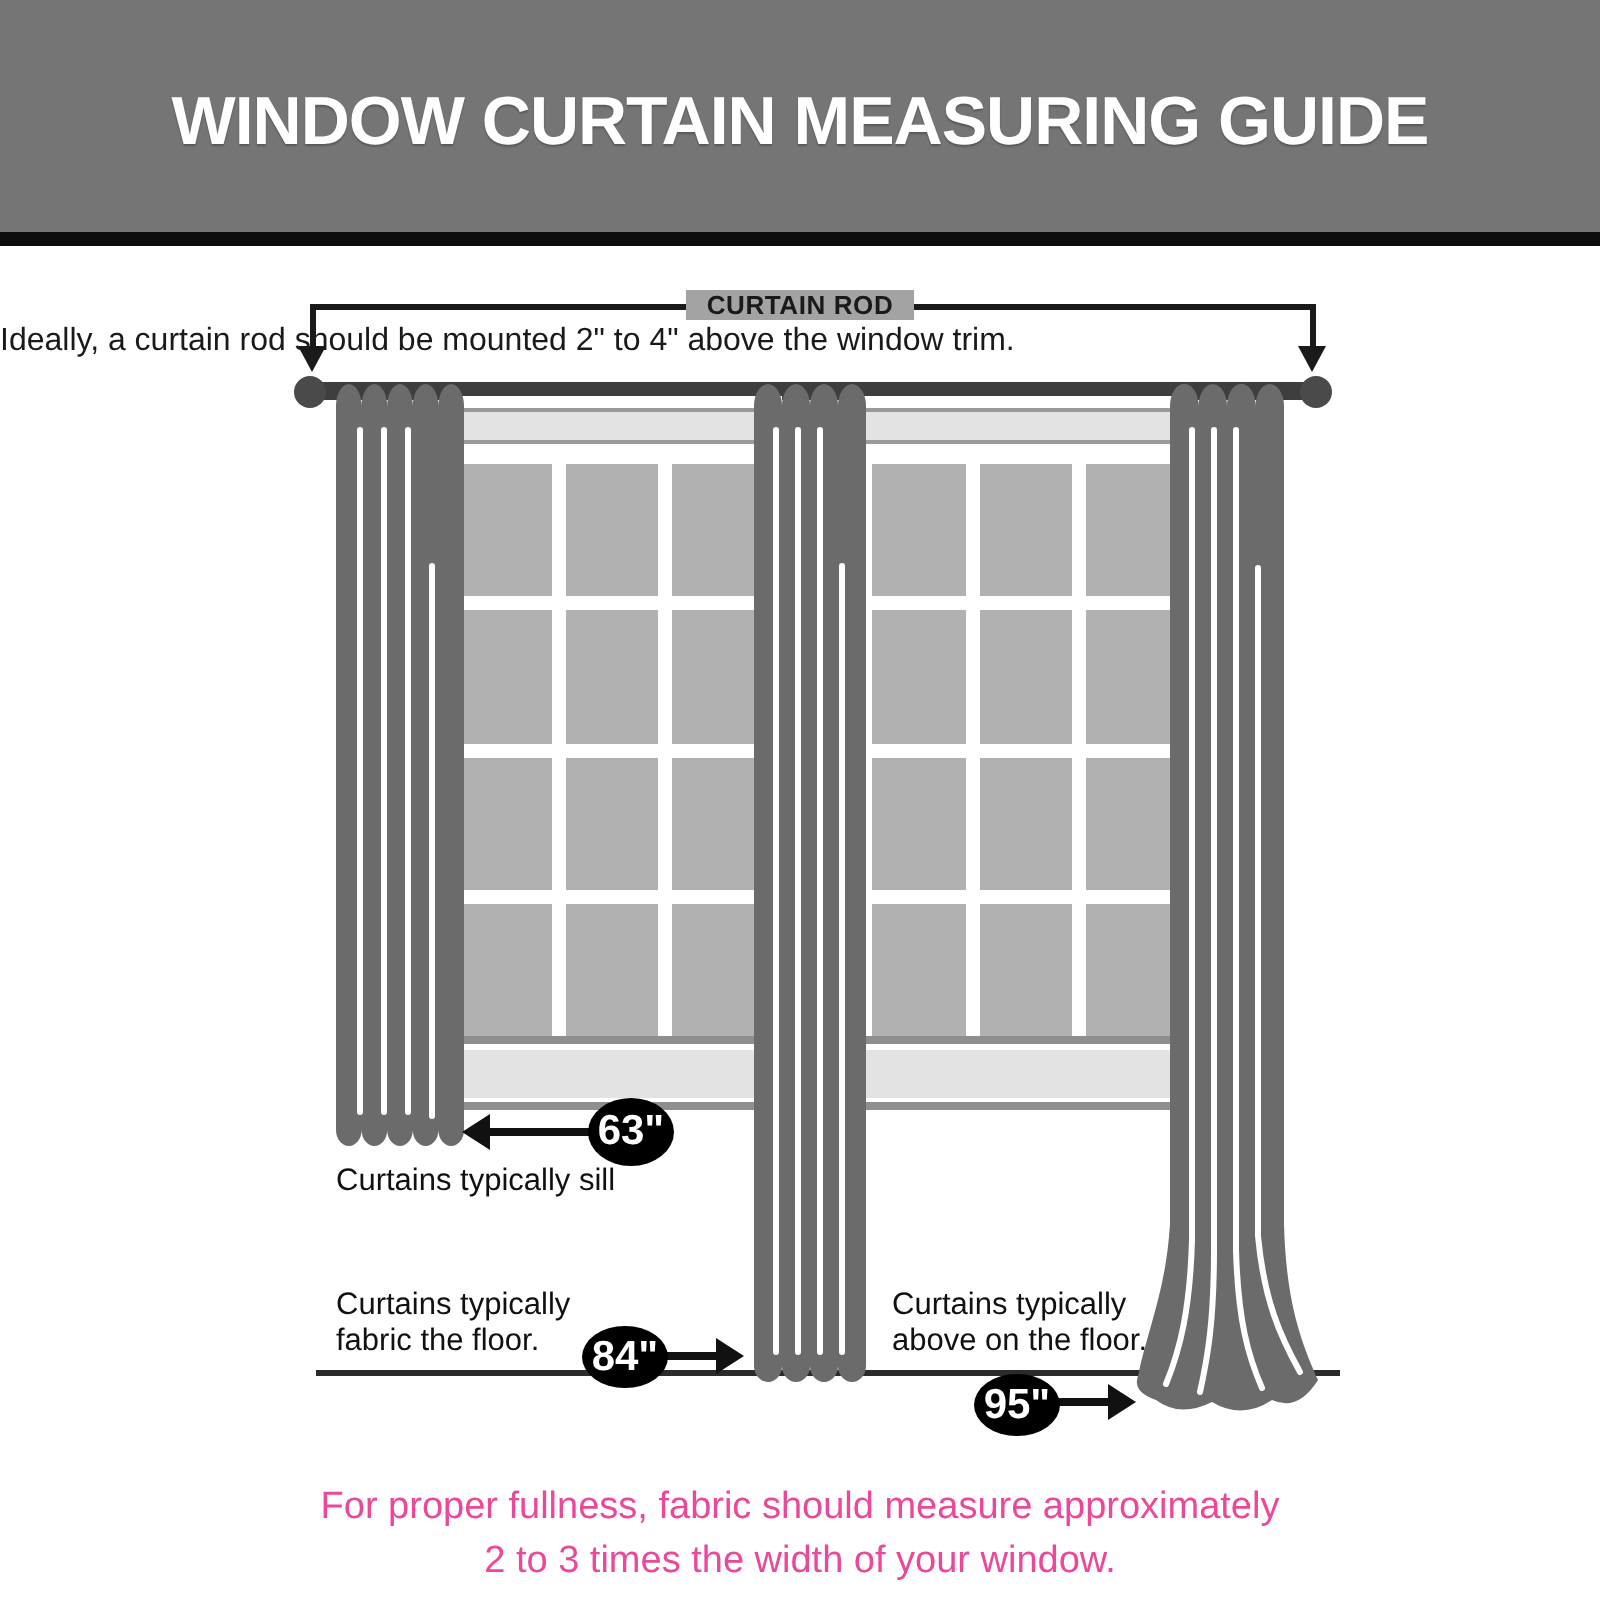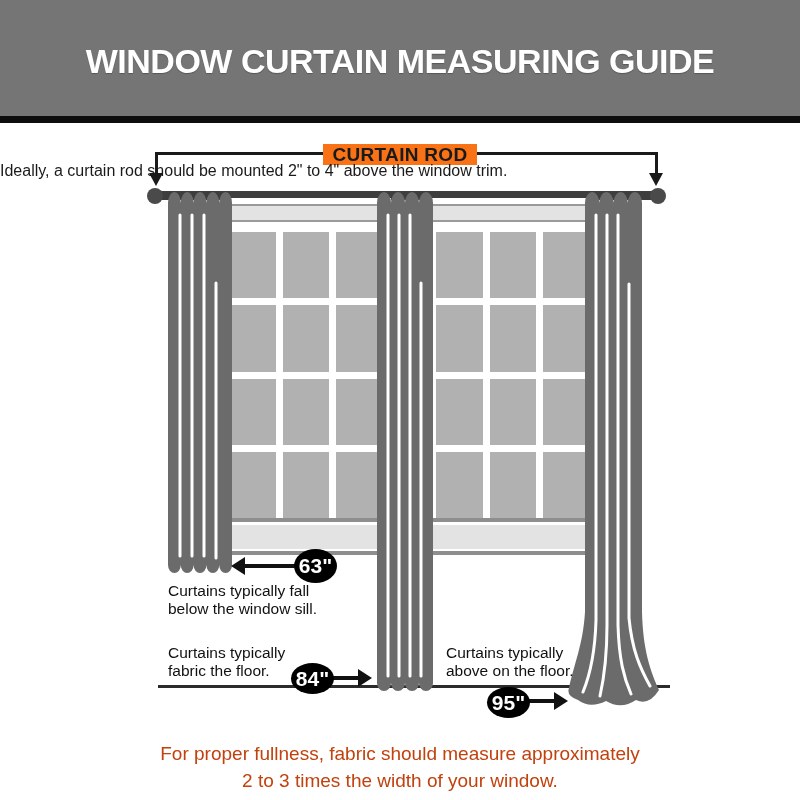--- a/index.html
+++ b/index.html
@@ -19,21 +19,21 @@
     text-shadow:0 1px 1px rgba(0,0,0,0.25);
   }
   
   .bracket-h{position:absolute;left:155px;top:152px;width:503px;height:3px;background:#1a1a1a;}
   .bracket-v{position:absolute;top:152px;width:3px;height:22px;background:#1a1a1a;}
   .bv-left{left:155px;} .bv-right{left:655px;}
   .arrow-down{position:absolute;top:173px;width:0;height:0;
     border-left:7px solid transparent;border-right:7px solid transparent;border-top:13px solid #1a1a1a;}
   .ad-left{left:149px;} .ad-right{left:649px;}
   .rod-label{position:absolute;left:0;right:0;top:144px;text-align:center;}
-  .rod-label span{background:#f97316;padding:0 10px;font-weight:bold;font-size:19px;color:#1a1a1a;letter-spacing:0.3px;}
+  .rod-label span{background:#a3a3a3;padding:0 10px;font-weight:bold;font-size:13px;color:#1a1a1a;letter-spacing:0.3px;}
   .rod-desc{position:absolute;left:0;right:0;top:162px;font-size:16px;color:#1a1a1a;}
   
   .rod{position:absolute;left:161px;top:191px;width:492px;height:9px;background:#3e3e3e;}
   .finial{position:absolute;top:188px;width:16px;height:16px;border-radius:50%;background:#4a4a4a;}
   .fin-left{left:147px;} .fin-right{left:650px;}
   
   .window{position:absolute;top:198px;width:170px;height:357px;background:#fff;}
   .win-left{left:221px;} .win-right{left:428px;}
   .win-band{position:absolute;top:6px;left:0;right:0;height:18px;background:#e3e3e3;
     border-top:2px solid #9a9a9a;border-bottom:2px solid #9a9a9a;box-sizing:border-box;}
@@ -61,21 +61,21 @@
   .m-head{position:absolute;width:0;height:0;border-top:9px solid transparent;border-bottom:9px solid transparent;}
   .h63{left:231px;top:557px;border-right:14px solid #111;}
   .h84{left:358px;top:669px;border-left:14px solid #111;}
   .h95{left:554px;top:692px;border-left:14px solid #111;}
   .note{position:absolute;font-size:15.5px;line-height:17.5px;color:#111;}
   .n63{left:168px;top:582px;}
   .n84{left:168px;top:644px;}
   .n95{left:446px;top:644px;}
   
   .footer{position:absolute;left:0;right:0;top:740px;text-align:center;
-    font-size:19px;line-height:27px;color:#c2410c;}
+    font-size:19px;line-height:27px;color:#ec4899;}
 </style>
 </head>
 <body>
 
 <div class="stage">
 
   <div class="banner">
     <div class="banner-title">WINDOW CURTAIN MEASURING GUIDE</div>
   </div>
 
@@ -176,22 +176,21 @@
       <path d="M607,215 L607,625 C607,660 604,678 600,696"></path>
       <path d="M618,215 L618,625 C619,660 624,678 631,694"></path>
       <path d="M629,284 L629,618 C632,650 640,668 650,686"></path>
     </g>
   </svg>
 
   <div class="m-shaft s63"></div>
   <div class="m-head h63"></div>
   <div class="callout c63">63"</div>
   <div class="note n63">
-    <div>Curtains typically fall</div>
-    <div>below the window sill.</div>
+    <div>Curtains typically sill</div>
   </div>
 
   <div class="m-shaft s84"></div>
   <div class="m-head h84"></div>
   <div class="callout c84">84"</div>
   <div class="note n84">
     <div>Curtains typically</div>
     <div>fabric the floor.</div>
   </div>
 

